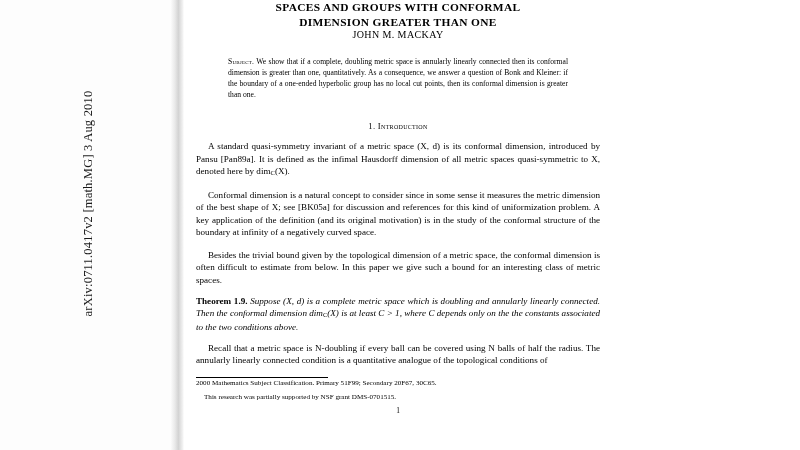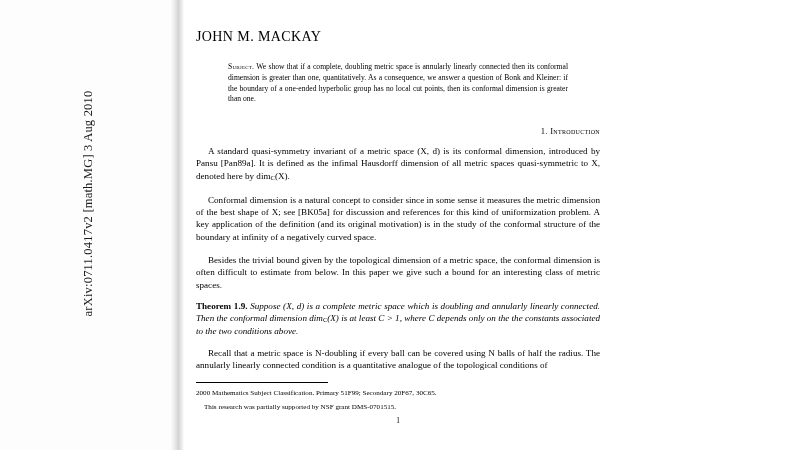--- a/index.html
+++ b/index.html
@@ -73,39 +73,40 @@
     font-weight: bold;
     line-height: 1.28;
     letter-spacing: 0.35px;
     margin-top: 0px;
   }
   .title .line2 {
     display: block;
   }
 
   .author {
-    font-variant: small-caps;
-    font-size: 14px;
+    text-align: center;
+    font-variant: small-caps;
+    font-size: 10px;
     letter-spacing: 0.4px;
-    margin-top: 29px;
+    margin-top: 0;
   }
 
   .abstract {
     margin: 17px 32px 0 32px;
     font-size: 7.6px;
     line-height: 1.42;
     text-align: justify;
   }
   .abstract .lead {
     font-variant: small-caps;
     letter-spacing: 0.2px;
   }
 
   .section-head {
-    text-align: right;
+    text-align: center;
     font-variant: small-caps;
     font-size: 8.6px;
     margin-top: 21px;
     letter-spacing: 0.3px;
   }
 
   .body-text {
     margin-top: 9px;
     font-size: 9.1px;
     line-height: 1.35;
@@ -131,21 +132,20 @@
   .theorem i {
   }
 
   .footnote-rule {
     margin-top: 11px;
     width: 132px;
     height: 1px;
     background: #000000;
   }
   .footnotes {
-    margin-top: 5px;
     font-size: 7.1px;
     line-height: 1.45;
   }
   .footnotes p {
     margin: 0;
   }
   .footnotes .fn2 {
     margin-top: 3.5px;
     text-indent: 8px;
   }
@@ -165,20 +165,24 @@
 <body>
 
 <div class="page-sheet">
   <div class="left-gutter"></div>
   <div class="left-shadow"></div>
 
   <div class="arxiv-stamp">arXiv:0711.0417v2  [math.MG]  3 Aug 2010</div>
 
   <div class="column">
 
+    <div class="title">
+      <span>SPACES AND GROUPS WITH CONFORMAL</span>
+      <span class="line2">DIMENSION GREATER THAN ONE</span>
+    </div>
 
     <div class="author">JOHN M. MACKAY</div>
 
     <div class="abstract">
       <span class="lead">Subject.</span>
       <span>We show that if a complete, doubling metric space is annularly linearly connected then its conformal dimension is greater than one, quantitatively. As a consequence, we answer a question of Bonk and Kleiner: if the boundary of a one-ended hyperbolic group has no local cut points, then its conformal dimension is greater than one.</span>
     </div>
 
     <div class="section-head">
       <span>1.</span>

